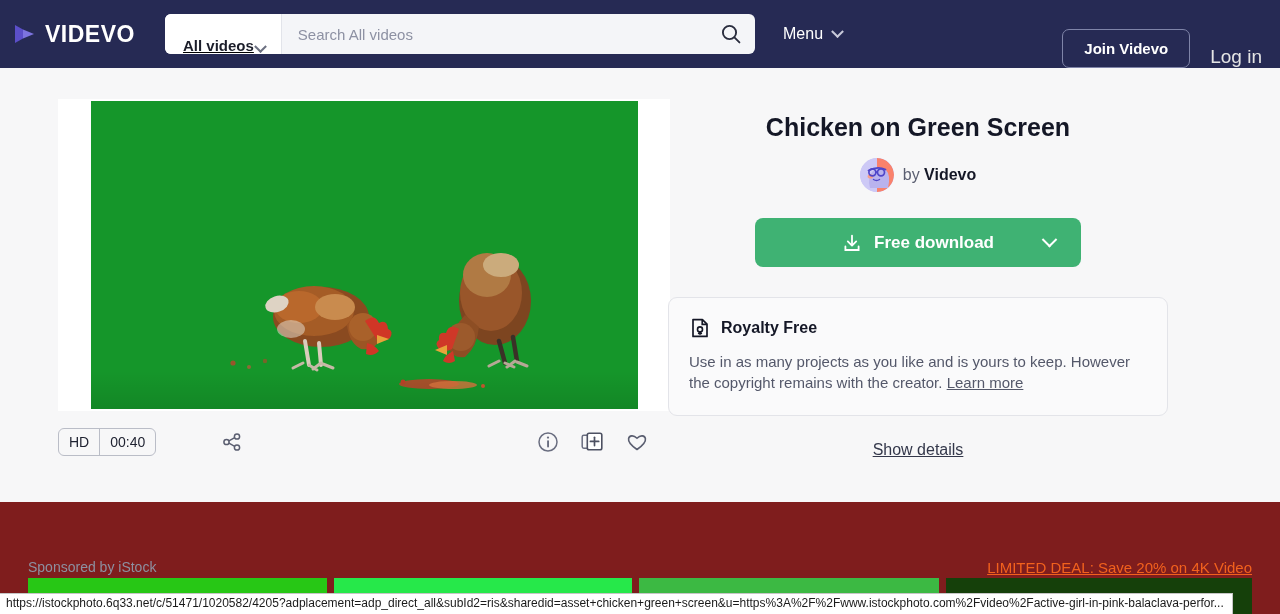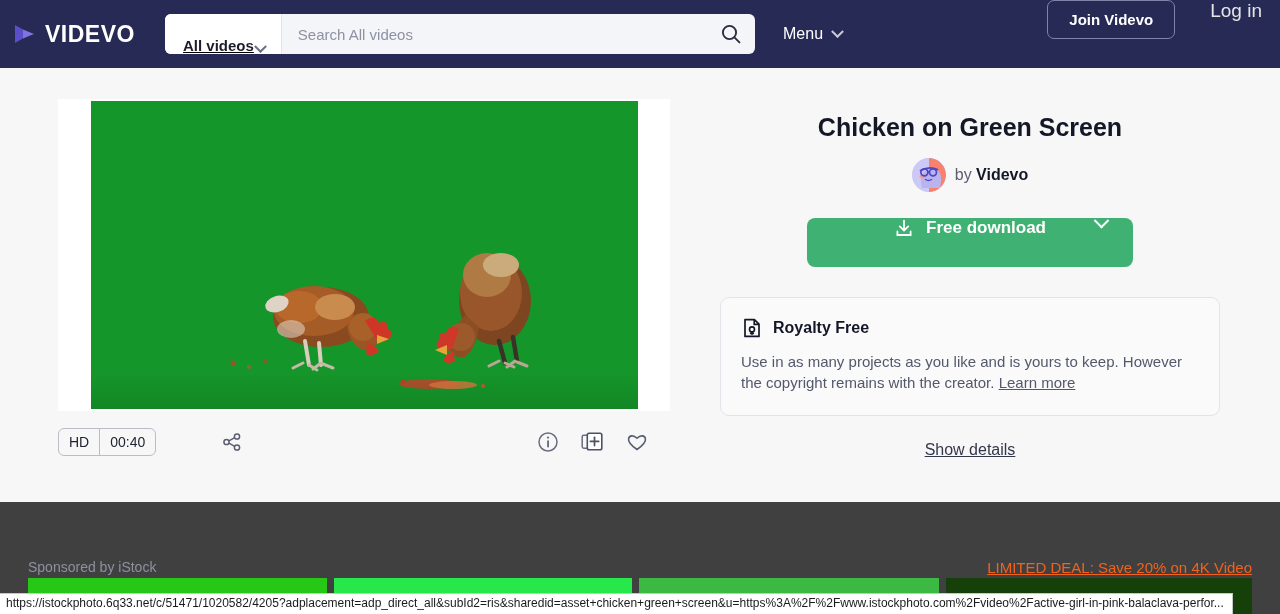--- a/index.html
+++ b/index.html
@@ -58,21 +58,21 @@
     display:flex; align-items:center; justify-content:center;
     background: transparent; border: none; cursor: pointer;
   }
   .menu-wrap {
     display: flex; align-items: center; gap: 10px;
     margin-left: 28px; cursor: pointer;
   }
   .menu-label { color: #ffffff; font-size: 16px; }
   .header-right {
     position: absolute; right: 18px; top: 0; height: 68px;
-    display: flex; align-items: flex-start; gap: 35px;
+    display: flex; align-items: flex-end; gap: 20px;
   }
   .join-btn {
     border: 1px solid #7f84a8; border-radius: 7px;
     background: transparent;
     color: #ffffff; font-size: 15px; font-weight: bold;
     padding: 10px 21px; cursor: pointer;
     font-family: "Liberation Sans", sans-serif;
   }
   .login-link { color: #e5e5e5; font-size: 19px; cursor: pointer; text-decoration:none; }
 
@@ -122,21 +122,21 @@
     display: flex; align-items: center;
   }
   .right-icons {
     margin-left: auto; display: flex; align-items: center; gap: 22px;
     padding-right: 22px;
   }
   .icon-btn { cursor: pointer; display: flex; align-items: center; }
 
   
   .info-col {
-    position: absolute; left: 720px; top: 0;
+    position: absolute; left: 668px; top: 0;
     width: 500px; text-align: center;
   }
   .asset-title {
     margin-top: 45px;
     font-size: 25px; font-weight: bold; color: #141726;
   }
   .author-row {
     margin-top: 16px;
     display: flex; align-items: center; justify-content: center; gap: 9px;
   }
@@ -145,21 +145,21 @@
     overflow: hidden; position: relative; background: #cdc8f5;
     cursor: pointer;
   }
   .author-text { font-size: 16px; color: #5a5e70; }
   .author-text b { color: #141726; }
   .dl-btn {
     margin: 26px auto 0;
     width: 326px; height: 49px;
     background: #3fb273; border: none; border-radius: 8px;
     color: #ffffff; font-size: 17px; font-weight: bold;
-    display: flex; justify-content: center;
+    display: flex; align-items: center; justify-content: center;
     position: relative; cursor: pointer;
     font-family: "Liberation Sans", sans-serif;
   }
   .dl-btn .dl-label { margin-left: 12px; }
   .dl-btn .dl-chev {
     position: absolute; right: 26px;
     width: 11px; height: 11px;
     border-right: 2.4px solid #ffffff; border-bottom: 2.4px solid #ffffff;
     transform: rotate(45deg) translate(-2px,-2px);
   }
@@ -183,21 +183,21 @@
   .show-details {
     display: inline-block; margin-top: 25px;
     font-size: 16px; color: #33374a; text-decoration: underline;
     cursor: pointer;
   }
 
   
   .sponsored {
     position: absolute; top: 502px; left: 0;
     width: 1280px; height: 112px;
-    background: #404040;
+    background: #7f1d1d;
   }
   .spons-label {
     position: absolute; left: 28px; top: 57px;
     font-size: 14px; color: #8d90a0;
   }
   .deal-link {
     position: absolute; right: 28px; top: 57px;
     font-size: 15px; font-weight: normal; color: #f2611d;
     text-decoration: underline; cursor: pointer;
   }

